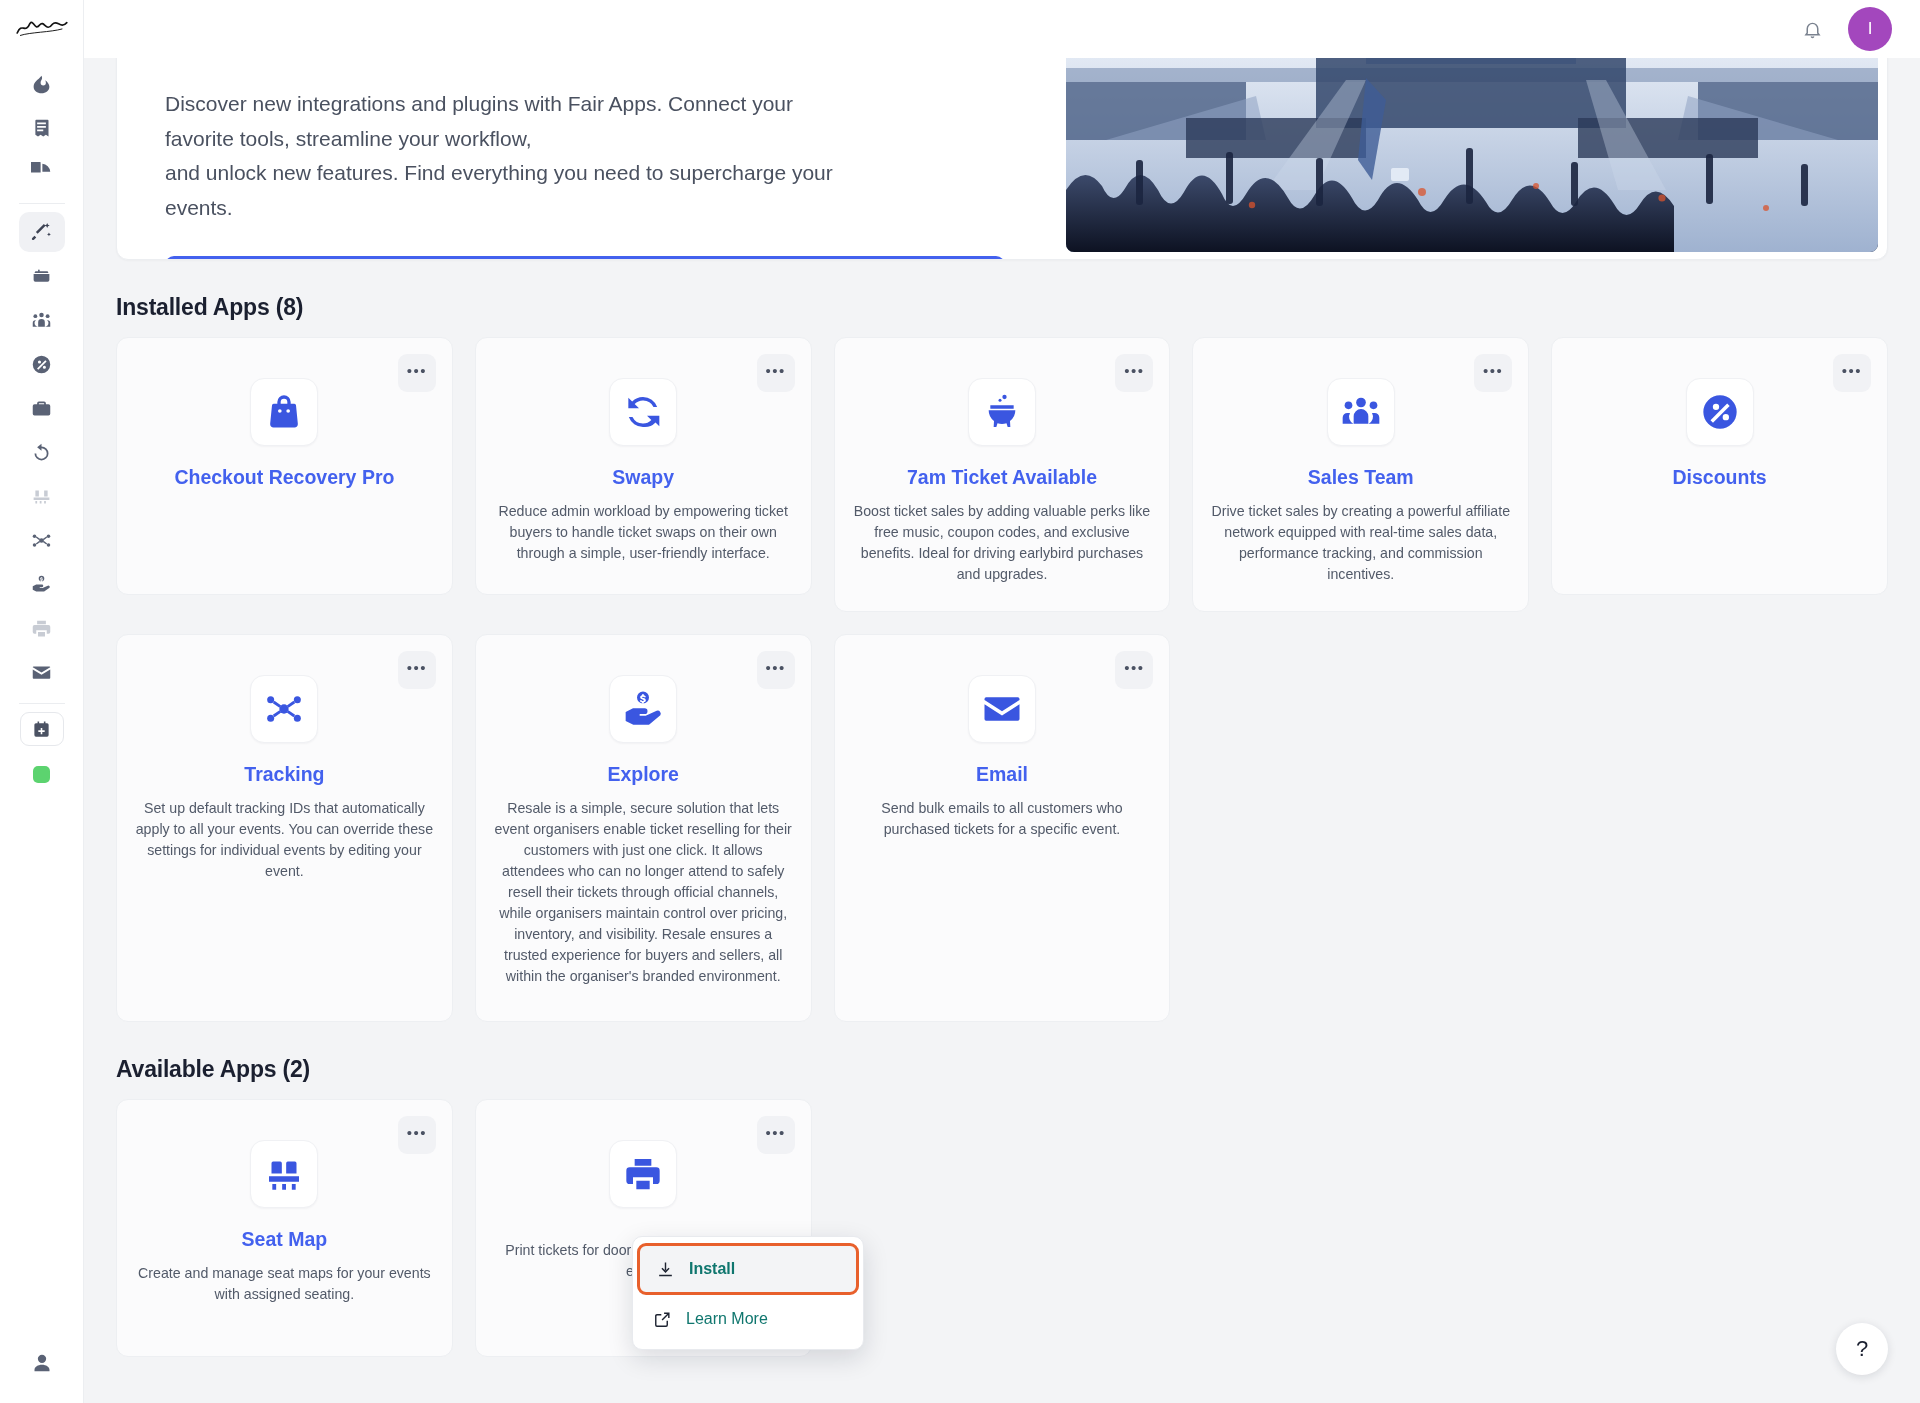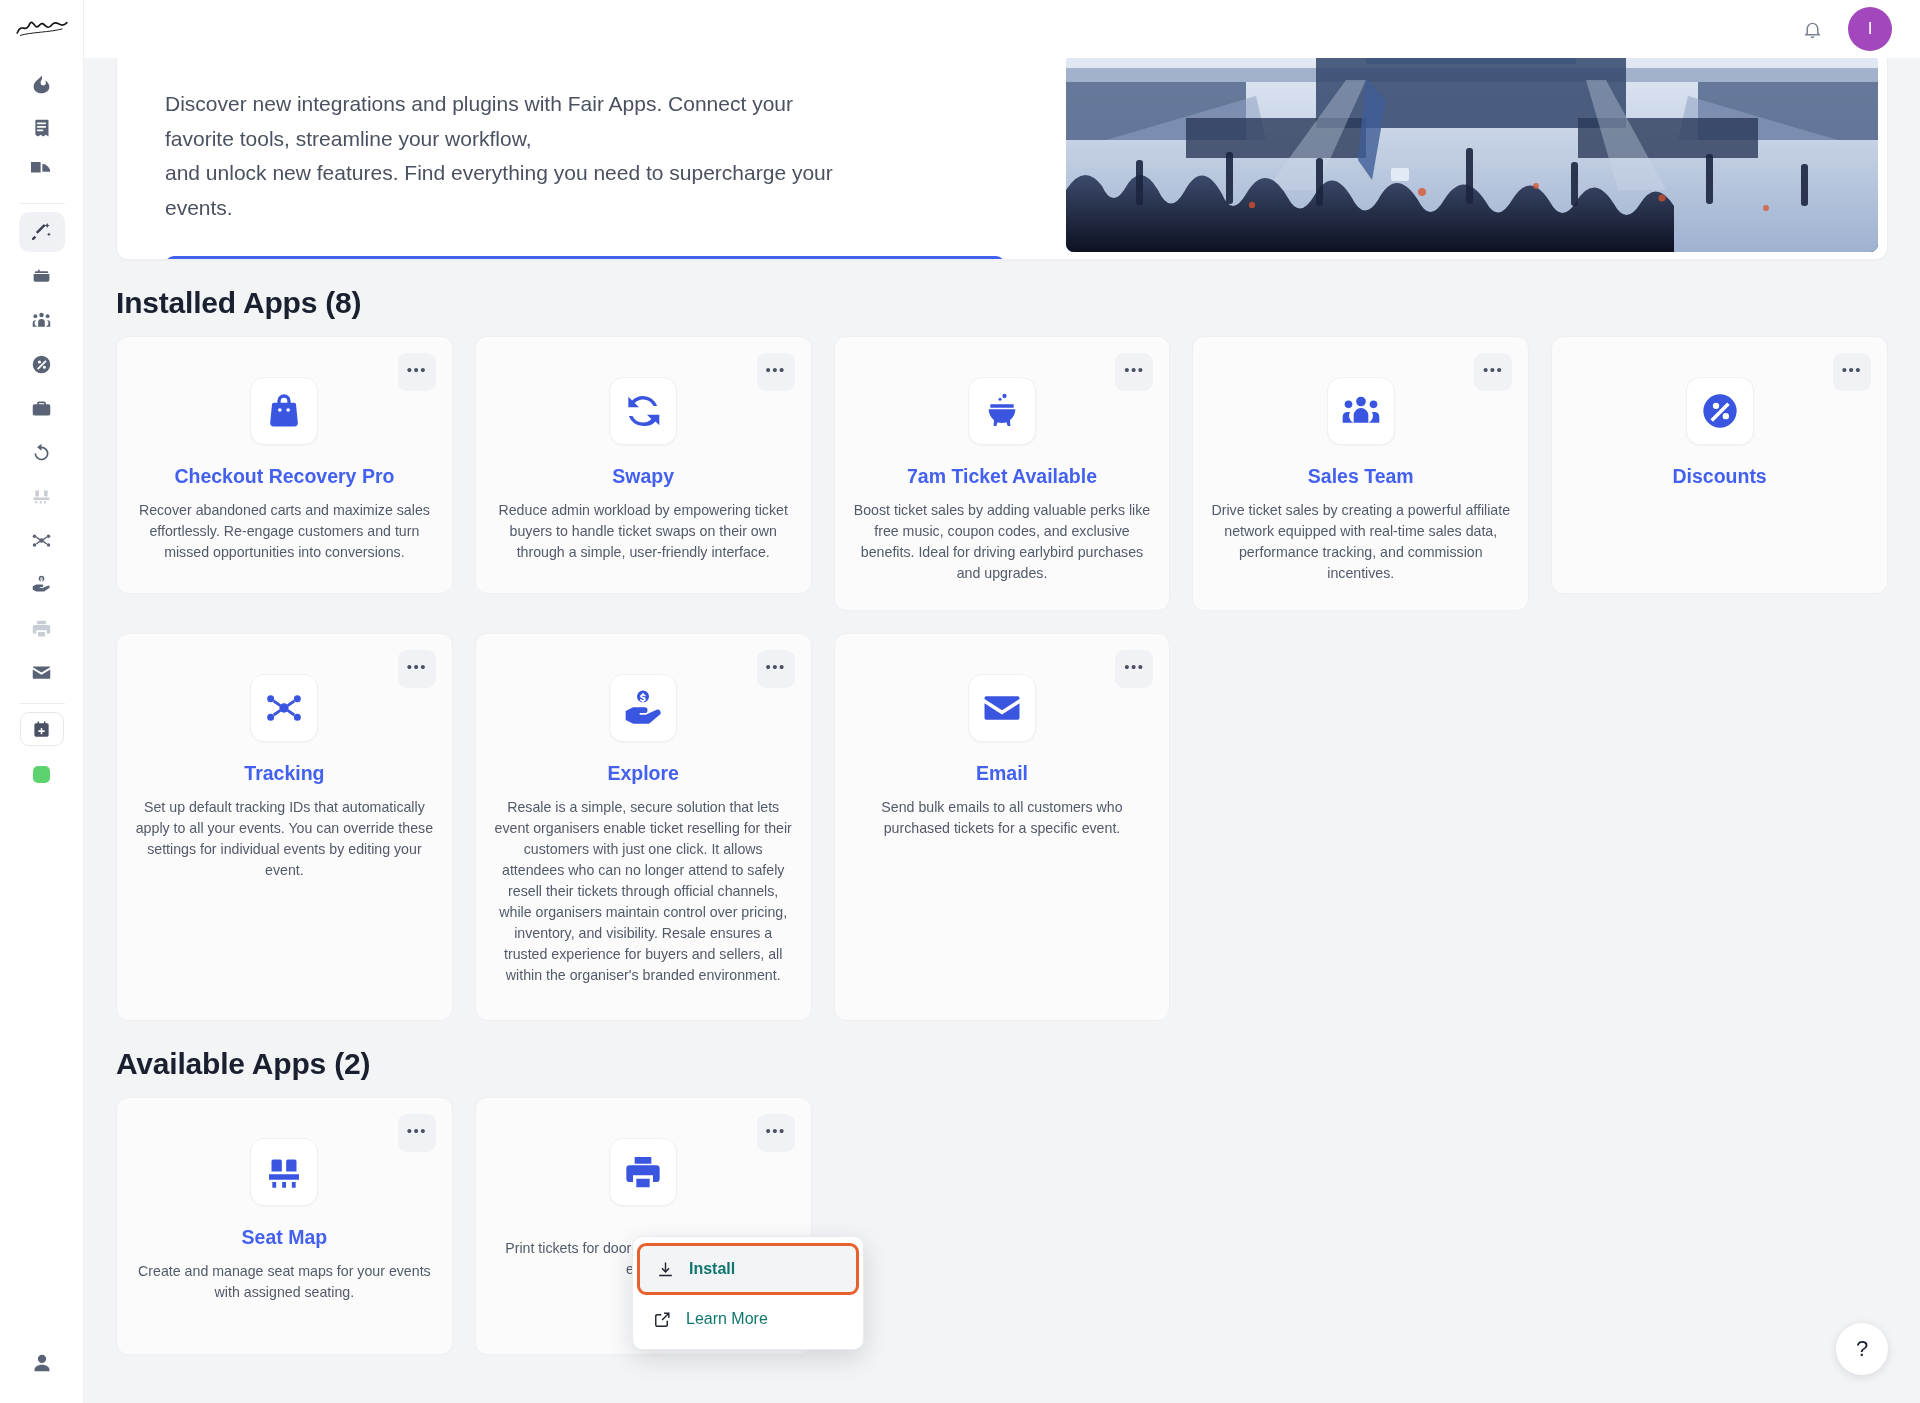--- a/index.html
+++ b/index.html
@@ -95,21 +95,21 @@
   .explore-btn svg { width: 22px; height: 22px; fill: #fff; }
   .banner-img {
     width: 812px; min-width: 812px; height: 212px; align-self: flex-start;
     margin: 9px 9px 0 0; border-radius: 8px; overflow: hidden; position: relative;
     background: #121a33;
   }
   .banner-img svg { position:absolute; inset:0; width:100%; height:100%; display:block;}
 
   
   .section-title {
-    font-size: 30px; font-weight: 700; color: #1b2030; margin: 26px 0 16px 0;
+    font-size: 23px; font-weight: 700; color: #1b2030; margin: 34px 0 16px 0;
     letter-spacing: -0.2px;
   }
   .grid {
     display: grid; grid-template-columns: repeat(5, 1fr); gap: 22px;
     align-items: start;
   }
   .card {
     background: #fbfbfc; border: 1px solid #edeff2; border-radius: 12px;
     padding: 22px 18px 26px 18px; position: relative; min-height: 258px;
     display: flex; flex-direction: column; align-items: center;
@@ -359,21 +359,20 @@
       <div class="grid">
 
         <div class="card">
           <div class="card-menu">•••</div>
           <div class="card-icon">
             <svg viewBox="0 0 24 24">
                 <path d="M8 7V6a4 4 0 118 0v1h2.2a1 1 0 011 .9l1.1 11.2a2 2 0 01-2 2.2H5.7a2 2 0 01-2-2.2L4.8 7.9a1 1 0 011-.9H8zm2 0h4V6a2 2 0 10-4 0v1zm-.5 3.3a1.1 1.1 0 100 2.2 1.1 1.1 0 000-2.2zm5 0a1.1 1.1 0 100 2.2 1.1 1.1 0 000-2.2z"></path>
               </svg>
           </div>
           <div class="card-title">Checkout Recovery Pro</div>
-          <div class="card-desc">Recover abandoned carts and maximize sales effortlessly. Re-engage customers and turn missed opportunities into conversions.</div>
         </div>
 
         <div class="card">
           <div class="card-menu">•••</div>
           <div class="card-icon">
             <svg viewBox="0 0 24 24">
                 <path d="M12 3a9 9 0 018.5 6h-2.2A6.9 6.9 0 0012 5.1a6.9 6.9 0 00-5 2.1l2.6 2.6H3.2V3.4l2.3 2.3A9 9 0 0112 3zm0 18a9 9 0 01-8.5-6h2.2A6.9 6.9 0 0012 18.9a6.9 6.9 0 005-2.1l-2.6-2.6h7.4v6.4l-2.3-2.3A9 9 0 0112 21z"></path>
               </svg>
           </div>
           <div class="card-title">Swapy</div>

